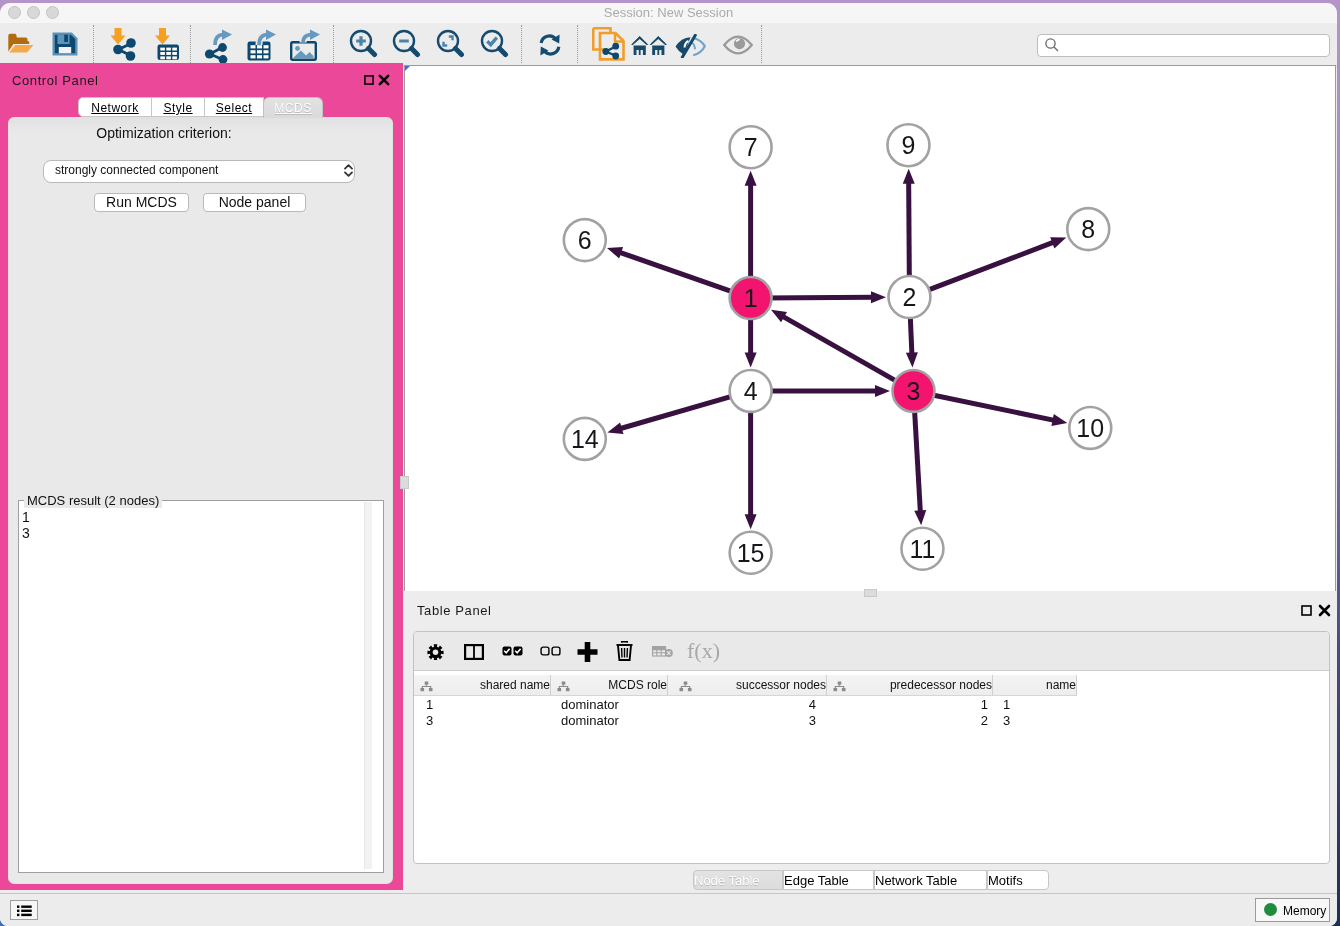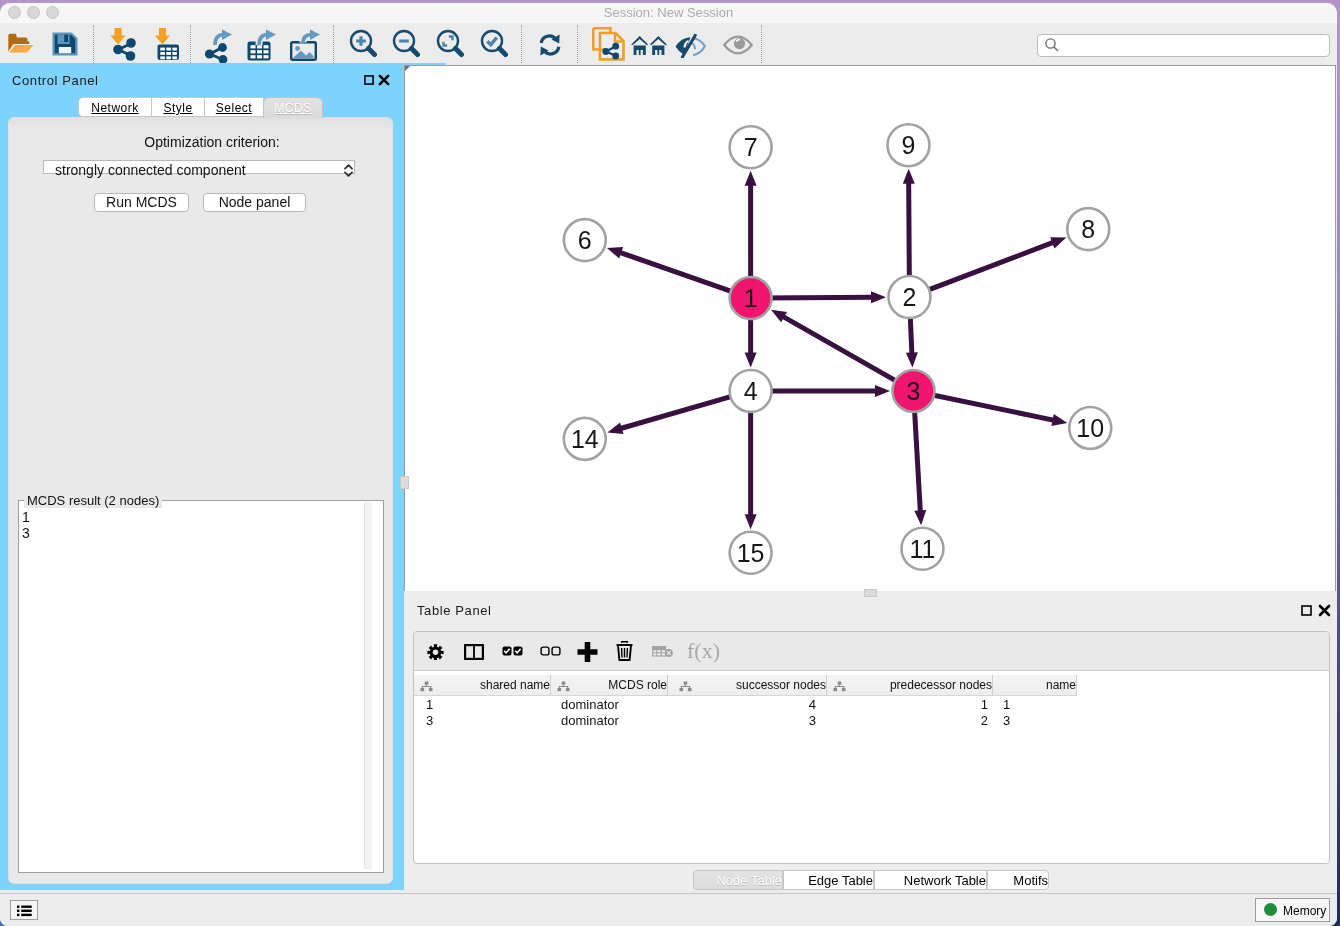--- a/index.html
+++ b/index.html
@@ -12,33 +12,33 @@
 .tl{position:absolute;top:3px;width:13px;height:13px;border-radius:50%;
  background:#d8d8d8;border:1px solid #c2c2c2;box-sizing:border-box;}
 #wtitle{position:absolute;top:2px;width:100%;text-align:center;color:#ababab;font-size:13px;}
 #toolbar{position:absolute;left:0;top:20px;width:100%;height:43px;background:#ececec;
  border-bottom:1px solid #d4d4d4;}
 .tbi{position:absolute;top:8px;}
 .tsep{position:absolute;top:2px;height:38px;width:0;border-left:1px dotted #9a9a9a;}
 #searchbox{position:absolute;left:1037px;top:11px;width:291px;height:21px;background:#fff;
  border:1px solid #bdbdbd;border-radius:4px;}
 
-#cp{position:absolute;left:0;top:60px;width:403px;height:827px;background:#7dd3fc;padding-left:43px;}
+#cp{position:absolute;left:0;top:60px;width:403px;height:827px;background:#ec4899;}
 .ptitle{font-size:13px;color:#1a1a1a;letter-spacing:0.6px;}
 .tab{position:absolute;top:0;height:20px;line-height:20px;text-align:center;font-size:12px;letter-spacing:0.5px;
  background:#fff;border:1px solid #c7c7c7;box-sizing:border-box;text-decoration:underline;}
 .tabsel{background:linear-gradient(180deg,#e2e2e2,#dadada);color:#fdfdfd;
  text-shadow:0 1px 0 #bbb;border:1px solid #c2c2c2;border-bottom:none;
  border-radius:6px 6px 0 0;}
 #cppane{position:absolute;left:8px;top:54px;width:385px;height:767px;background:#e9e9e9;
  border-radius:6px 6px 6px 6px;border:1px solid #e0e0e0;box-sizing:border-box;
  background:linear-gradient(180deg,#e1e1e1 0,#e7e7e7 10px,#e9e9e9 18px);}
-#optlabel{position:absolute;left:0;top:71px;width:328px;text-align:center;font-size:14px;color:#111;margin-left:48px;}
-#dropdown{position:absolute;left:43px;top:97px;width:312px;height:14px;background:#fff;
- border:1px solid #b9b9b9;border-radius:0;font-size:14px;color:#111;line-height:18px;
+#optlabel{position:absolute;left:0;top:62px;width:328px;text-align:center;font-size:14px;color:#111;}
+#dropdown{position:absolute;left:43px;top:97px;width:312px;height:23px;background:#fff;
+ border:1px solid #b9b9b9;border-radius:8px;font-size:12px;color:#111;line-height:18px;
  padding-left:11px;box-sizing:border-box;}
 .btn{position:absolute;height:19px;background:#fff;border:1px solid #b9b9b9;border-radius:4px;
  font-size:14px;color:#111;text-align:center;line-height:17px;box-sizing:border-box;}
 #fieldset{position:absolute;left:18px;top:437px;width:364px;height:371px;
  border:1px solid #9f9f9f;background:#fff;}
 #fslegend{position:absolute;left:24px;top:430px;background:#e9e9e9;padding:0 3px;
  font-size:13px;color:#111;}
 #fstext{position:absolute;left:22px;top:446px;font-size:14px;color:#111;line-height:16px;}
 #fsscroll{position:absolute;left:364px;top:439px;width:7px;height:367px;background:#f2f2f2;border-left:1px solid #e6e6e6;}
 
@@ -52,21 +52,21 @@
 #tp{position:absolute;left:404px;top:588px;width:936px;height:299px;background:#ededed;}
 #tptool{position:absolute;left:9px;top:40px;width:917px;height:233px;background:#fff;
  border:1px solid #c2c2c2;border-radius:4px;box-sizing:border-box;}
 #tptoolstrip{position:absolute;left:0;top:0;width:100%;height:38px;background:#e9e9e9;
  border-bottom:1px solid #cfcfcf;border-radius:4px 4px 0 0;}
 .thead{position:absolute;top:84px;height:21px;background:linear-gradient(180deg,#f4f4f4,#ededed);
  border-bottom:1px solid #d6d6d6;border-right:1px solid #cfcfcf;box-sizing:border-box;font-size:12px;color:#111;
  text-align:right;line-height:20px;}
 .tcell{position:absolute;font-size:13px;color:#111;}
 .btab{position:absolute;top:279px;height:20px;font-size:13px;background:#fff;border:1px solid #c7c7c7;
- box-sizing:border-box;font-size:13px;color:#000;text-align:right;line-height:19px;}
+ box-sizing:border-box;font-size:13px;color:#000;text-align:left;line-height:19px;}
 #statusbar{position:absolute;left:0;top:890px;width:1337px;height:33px;background:#ececec;
  border-top:1px solid #c6c6c6;}
 </style>
 </head>
 <body>
 <div id="win">
  <div id="titlebar">
   <div class="tl" style="left:8px"></div>
   <div class="tl" style="left:27px"></div>
   <div class="tl" style="left:46px"></div>

